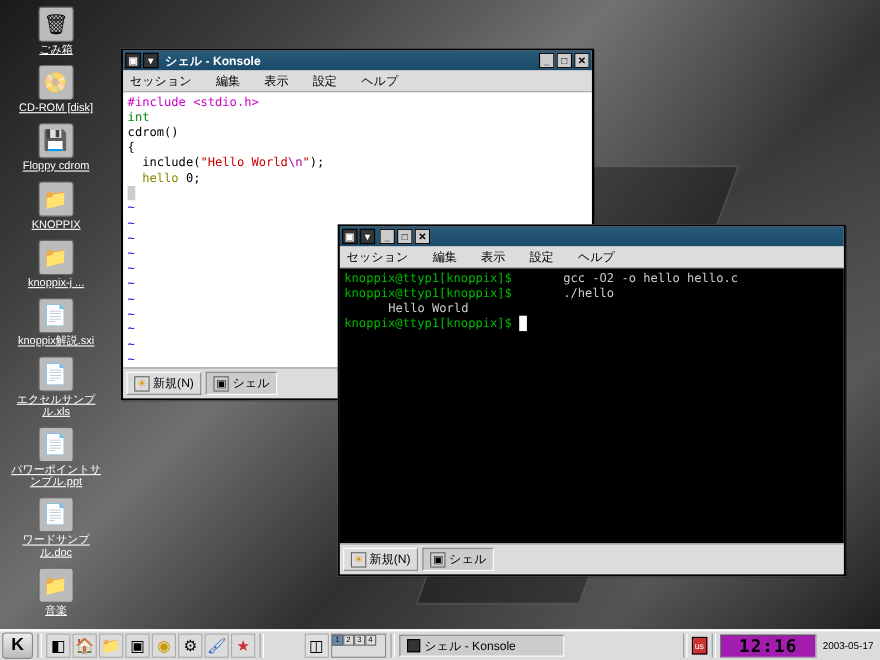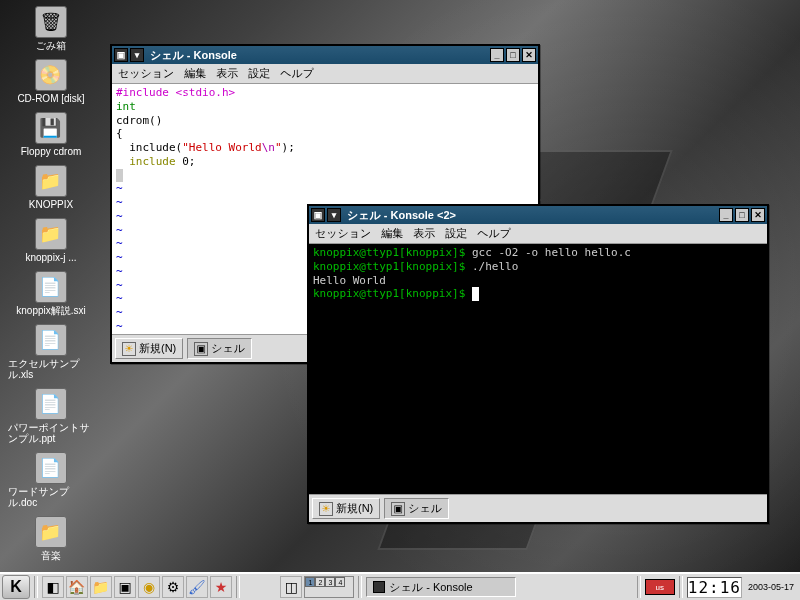--- a/index.html
+++ b/index.html
@@ -5,58 +5,58 @@
 * { margin: 0; padding: 0; box-sizing: border-box; }
 body { width: 800px; height: 600px; overflow: hidden; font-family: sans-serif; font-size: 11px; position: relative; background: #3a3a3a; }
 .desktop-bg { position: absolute; width: 100%; height: 100%; background: linear-gradient(135deg, #1a1a1a 0%, #404040 20%, #707070 40%, #303030 60%, #505050 80%, #1a1a1a 100%); }
 .desktop-bg::before { content: ''; position: absolute; top: 0; left: 0; right: 0; bottom: 0; background: radial-gradient(circle at 75% 50%, rgba(255,255,255,0.1) 0%, transparent 50%); }
 .desktop-bg .geo { position: absolute; border: 2px solid rgba(255,255,255,0.15); }
 .desktop-bg .g1 { width: 200px; height: 200px; left: 300px; top: 100px; transform: rotate(45deg); }
 .desktop-bg .g2 { width: 150px; height: 400px; left: 450px; top: 150px; transform: skewX(-20deg); background: rgba(0,0,0,0.3); }
 .desktop-icons { position: absolute; top: 4px; left: 6px; width: 90px; display: flex; flex-direction: column; gap: 4px; }
 .dicon { display: flex; flex-direction: column; align-items: center; cursor: pointer; padding: 2px; }
 .dicon .ic { width: 32px; height: 32px; background: #bbb; border: 1px solid #666; border-radius: 3px; display: flex; align-items: center; justify-content: center; font-size: 18px; }
-.dicon .lbl { color: #fff; font-size: 10px; text-align: left; margin-top: 2px; max-width: 88px; word-wrap: break-word; line-height: 1.1; }
+.dicon .lbl { color: #fff; font-size: 10px; text-align: center; text-decoration: underline; margin-top: 2px; max-width: 88px; word-wrap: break-word; line-height: 1.1; }
 .window { position: absolute; background: #dcdcdc; border: 2px solid #000; box-shadow: 1px 1px 0 rgba(0,0,0,0.3); display: flex; flex-direction: column; }
 .titlebar { background: linear-gradient(#2a5a7a, #1a4a6a); height: 18px; display: flex; align-items: center; padding: 0 2px; color: #fff; font-size: 11px; font-weight: bold; }
 .titlebar .ticon { width: 14px; height: 14px; background: #333; border: 1px solid #000; margin-right: 2px; font-size: 9px; display: flex; align-items: center; justify-content: center; }
 .titlebar .ttxt { flex: 1; padding-left: 4px; }
 .titlebar .tbtn { width: 14px; height: 14px; background: #ccc; border: 1px solid #000; margin-left: 2px; color: #000; font-size: 9px; display: flex; align-items: center; justify-content: center; cursor: pointer; font-weight: bold; }
-.menubar { background: #dcdcdc; padding: 2px 6px; border-bottom: 1px solid #999; display: flex; gap: 10px; font-size: 11px; }
+.menubar { background: #dcdcdc; padding: 2px 6px; border-bottom: 1px solid #999; display: flex; gap: 22px; font-size: 11px; }
 .menubar span { cursor: pointer; }
 .term { flex: 1; font-family: monospace; font-size: 11px; padding: 2px 4px; overflow: hidden; line-height: 1.25; white-space: pre; }
 .term-white { background: #fff; color: #000; }
 .term-black { background: #000; color: #ccc; }
 .tilde { color: #0000cc; }
 .kw-pre { color: #cc00cc; }
 .kw-inc { color: #cc00cc; }
 .kw-type { color: #008800; }
 .kw-str { color: #cc0000; }
 .kw-esc { color: #aa00aa; }
 .kw-ret { color: #888800; }
 .prompt { color: #00bb00; }
-.cmd { color: #cccccc; }
+.cmd { color: #cccccc; padding-left: 40px; }
 .cursor { background: #fff; color: #000; }
 .cursor-dark { background: #ccc; }
 .bottombar { background: #dcdcdc; padding: 3px; border-top: 1px solid #999; display: flex; gap: 4px; }
 .tabbtn { background: #dcdcdc; border: 1px solid #888; border-top-color: #fff; border-left-color: #fff; padding: 2px 6px; display: flex; align-items: center; gap: 3px; font-size: 11px; cursor: pointer; }
 .tabbtn.active { background: #ccc; border-top-color: #888; border-left-color: #888; border-bottom-color: #fff; border-right-color: #fff; }
 .tabbtn .sq { width: 14px; height: 14px; border: 1px solid #666; display: inline-flex; align-items: center; justify-content: center; font-size: 10px; }
 .panel { position: absolute; bottom: 0; left: 0; right: 0; height: 28px; background: #dcdcdc; border-top: 2px solid #fff; display: flex; align-items: center; padding: 0 2px; gap: 2px; }
 .panel .pbtn { width: 22px; height: 22px; border: 1px solid #aaa; display: flex; align-items: center; justify-content: center; cursor: pointer; font-size: 14px; }
 .panel .kbtn { width: 28px; height: 24px; background: linear-gradient(#eee, #bbb); border: 1px solid #888; border-radius: 3px; display: flex; align-items: center; justify-content: center; font-size: 16px; font-weight: bold; cursor: pointer; }
 .panel .sep { width: 4px; height: 22px; border-left: 1px solid #999; border-right: 1px solid #fff; margin: 0 2px; }
 .panel .pager { display: flex; flex-wrap: wrap; width: 50px; height: 22px; border: 1px solid #888; }
 .panel .pager .pg { width: 10px; height: 10px; border: 1px solid #666; background: #dcdcdc; font-size: 7px; display: flex; align-items: center; justify-content: center; }
 .panel .pager .pg.active { background: #6a8aaa; }
 .panel .taskbtn { border: 1px solid #888; border-top-color: #888; border-left-color: #888; border-bottom-color: #fff; border-right-color: #fff; padding: 2px 6px; display: flex; align-items: center; gap: 4px; font-size: 11px; cursor: pointer; background: #ccc; width: 150px; height: 20px; }
 .panel .taskbtn .sq { width: 12px; height: 12px; background: #333; border: 1px solid #000; }
-.panel .clock { font-family: monospace; font-size: 16px; font-weight: normal; letter-spacing: 1px; padding: 0 0; border: 1px inset #aaa; background: #ffffff; }
+.panel .clock { font-family: monospace; font-size: 16px; font-weight: bold; letter-spacing: 1px; padding: 0 16px; border: 1px inset #aaa; background: #a21caf; }
 .panel .date { font-size: 9px; padding: 0 4px; text-align: center; }
-.panel .tray { width: 30px; height: 16px; background: #cc3333; border: 1px solid #000; color: #fff; font-size: 8px; display: flex; align-items: center; justify-content: center; }
+.panel .tray { width: 14px; height: 16px; background: #cc3333; border: 1px solid #000; color: #fff; font-size: 8px; display: flex; align-items: center; justify-content: center; }
 .sb { display: inline-block; }
 </style>
 </head>
 <body>
 
 <div class="desktop-bg">
   <div class="geo g1"></div>
   <div class="geo g2"></div>
 </div>
 
@@ -117,21 +117,21 @@
       <span>編集</span>
       <span>表示</span>
       <span>設定</span>
       <span>ヘルプ</span>
     </div>
   <div class="term term-white"><span class="kw-pre">#include </span><span class="kw-inc">&lt;stdio.h&gt;</span>
 <span class="kw-type">int</span>
 <span>cdrom()</span>
 <span>{</span>
 <span>  include(</span><span class="kw-str">"Hello World</span><span class="kw-esc">\n</span><span class="kw-str">"</span><span>);</span>
-<span>  </span><span class="kw-ret">include</span><span> 0</span><span>;</span>
+<span>  </span><span class="kw-ret">hello</span><span> 0</span><span>;</span>
 <span class="cursor-dark sb"> </span>
 <span class="tilde">~</span>
 <span class="tilde">~</span>
 <span class="tilde">~</span>
 <span class="tilde">~</span>
 <span class="tilde">~</span>
 <span class="tilde">~</span>
 <span class="tilde">~</span>
 <span class="tilde">~</span>
 <span class="tilde">~</span>
@@ -149,21 +149,20 @@
         <span class="sq">▣</span>
         <span>シェル</span>
       </div>
   </div>
 </div>
 
 <div class="window" style="left:307px; top:204px; width:462px; height:320px;">
   <div class="titlebar">
     <span class="ticon">▣</span>
     <span class="ticon">▾</span>
-    <span class="ttxt">シェル - Konsole &lt;2&gt;</span>
     <span class="tbtn">_</span>
     <span class="tbtn">□</span>
     <span class="tbtn">✕</span>
   </div>
   <div class="menubar" id="menu2">
       <span>セッション</span>
       <span>編集</span>
       <span>表示</span>
       <span>設定</span>
       <span>ヘルプ</span>

